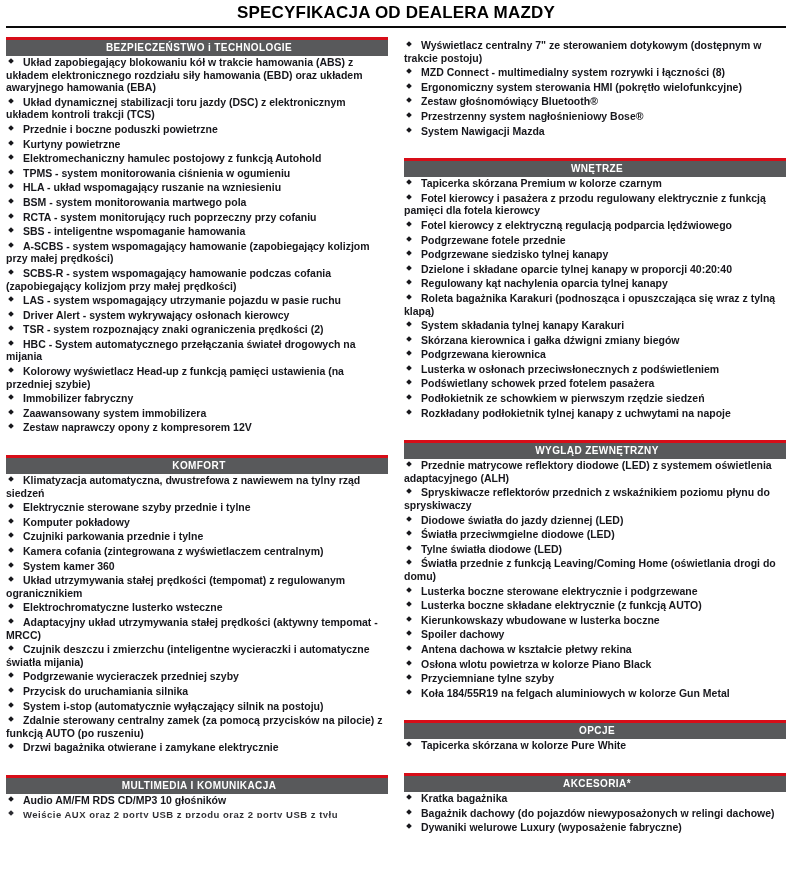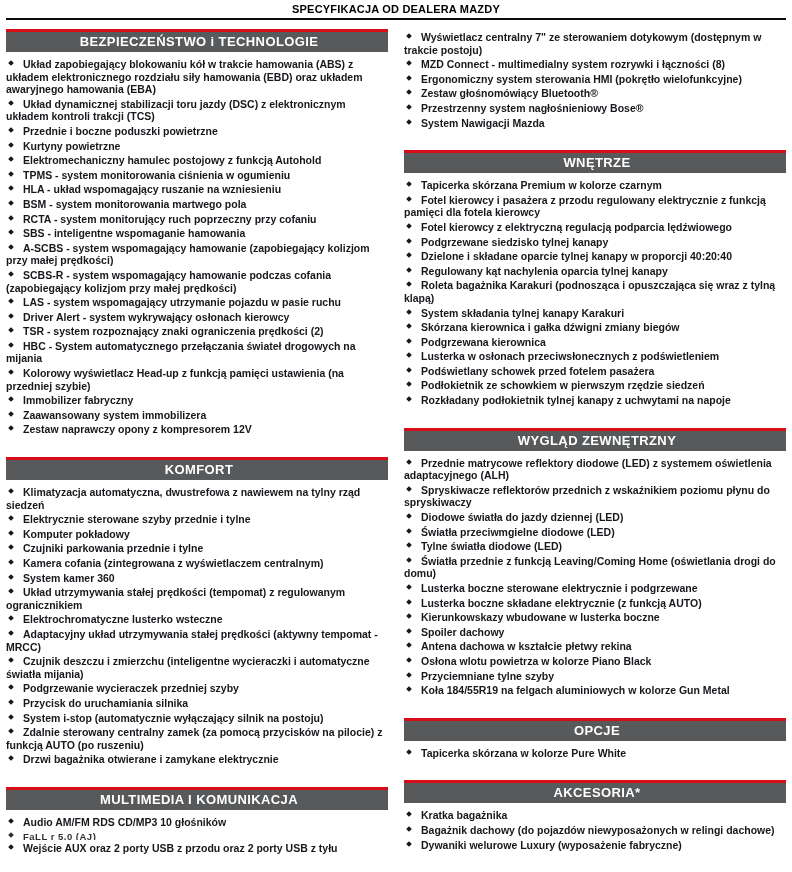--- a/index.html
+++ b/index.html
@@ -6,44 +6,44 @@
   html, body { background: #ffffff; }
   body {
     width: 792px; height: 872px; overflow: hidden;
     font-family: "Liberation Sans", sans-serif;
     color: #17171c;
   }
   .page { padding: 2px 6px 0 6px; }
 
   .page-title {
     text-align: center;
-    font-size: 11px;
+    font-size: 17px;
     font-weight: bold;
     letter-spacing: .2px;
     color: #000;
     padding: 1px 0 3px 0;
   }
   .title-rule { border-bottom: 2px solid #0a0a0a; margin-bottom: 9px; }
 
   .columns { display: flex; gap: 16px; align-items: flex-start; }
   .column { flex: 0 0 382px; width: 382px; }
 
   .spec-section { margin-top: 21px; }
   .spec-section:first-child { margin-top: 0; }
 
   .section-header {
     background: var(--header-bg, #58595b);
     border-top: 3px solid var(--accent, #d70d18);
     color: var(--header-text, #ffffff);
     text-align: center;
     font-weight: bold;
-    font-size: 13px;
+    font-size: 10px;
     letter-spacing: .4px;
     padding: 2px 0 3px 4px;
-    margin-bottom: 6px;
+    margin-bottom: 0;
   }
 
   ul.items { list-style: none; }
   ul.items li {
     font-size: 10.5px;
     font-weight: bold;
     line-height: 12.6px;
     margin-bottom: 2px;
     color: #17171c;
   }
@@ -130,21 +130,20 @@
             <li><span class="bullet"></span><span class="txt">Drzwi bagażnika otwierane i zamykane elektrycznie</span></li>
           </ul>
       </section>
 
       <section class="spec-section section-multimedia">
         <div class="section-header">
           <span>MULTIMEDIA I KOMUNIKACJA</span>
         </div>
         <ul class="items">
             <li><span class="bullet"></span><span class="txt">Audio AM/FM RDS CD/MP3 10 głośników</span></li>
-            <li><span class="bullet"></span><span class="txt">FaLL r 5.0 (AJ)</span></li>
             <li><span class="bullet"></span><span class="txt">Wejście AUX oraz 2 porty USB z przodu oraz 2 porty USB z tyłu</span></li>
           </ul>
       </section>
 
     </div>
 
     <div class="column">
 
       <ul class="items continuation">
           <li><span class="bullet"></span><span class="txt">Wyświetlacz centralny 7" ze sterowaniem dotykowym (dostępnym w trakcie postoju)</span></li>
@@ -156,20 +155,21 @@
         </ul>
 
       <section class="spec-section section-interior">
         <div class="section-header">
           <span>WNĘTRZE</span>
         </div>
         <ul class="items">
             <li><span class="bullet"></span><span class="txt">Tapicerka skórzana Premium w kolorze czarnym</span></li>
             <li><span class="bullet"></span><span class="txt">Fotel kierowcy i pasażera z przodu regulowany elektrycznie z funkcją pamięci dla fotela kierowcy</span></li>
             <li><span class="bullet"></span><span class="txt">Fotel kierowcy z elektryczną regulacją podparcia lędźwiowego</span></li>
+            <li><span class="bullet"></span><span class="txt">Podgrzewane fotele przednie</span></li>
             <li><span class="bullet"></span><span class="txt">Podgrzewane siedzisko tylnej kanapy</span></li>
             <li><span class="bullet"></span><span class="txt">Dzielone i składane oparcie tylnej kanapy w proporcji 40:20:40</span></li>
             <li><span class="bullet"></span><span class="txt">Regulowany kąt nachylenia oparcia tylnej kanapy</span></li>
             <li><span class="bullet"></span><span class="txt">Roleta bagażnika Karakuri (podnosząca i opuszczająca się wraz z tylną klapą)</span></li>
             <li><span class="bullet"></span><span class="txt">System składania tylnej kanapy Karakuri</span></li>
             <li><span class="bullet"></span><span class="txt">Skórzana kierownica i gałka dźwigni zmiany biegów</span></li>
             <li><span class="bullet"></span><span class="txt">Podgrzewana kierownica</span></li>
             <li><span class="bullet"></span><span class="txt">Lusterka w osłonach przeciwsłonecznych z podświetleniem</span></li>
             <li><span class="bullet"></span><span class="txt">Podświetlany schowek przed fotelem pasażera</span></li>
             <li><span class="bullet"></span><span class="txt">Podłokietnik ze schowkiem w pierwszym rzędzie siedzeń</span></li>

